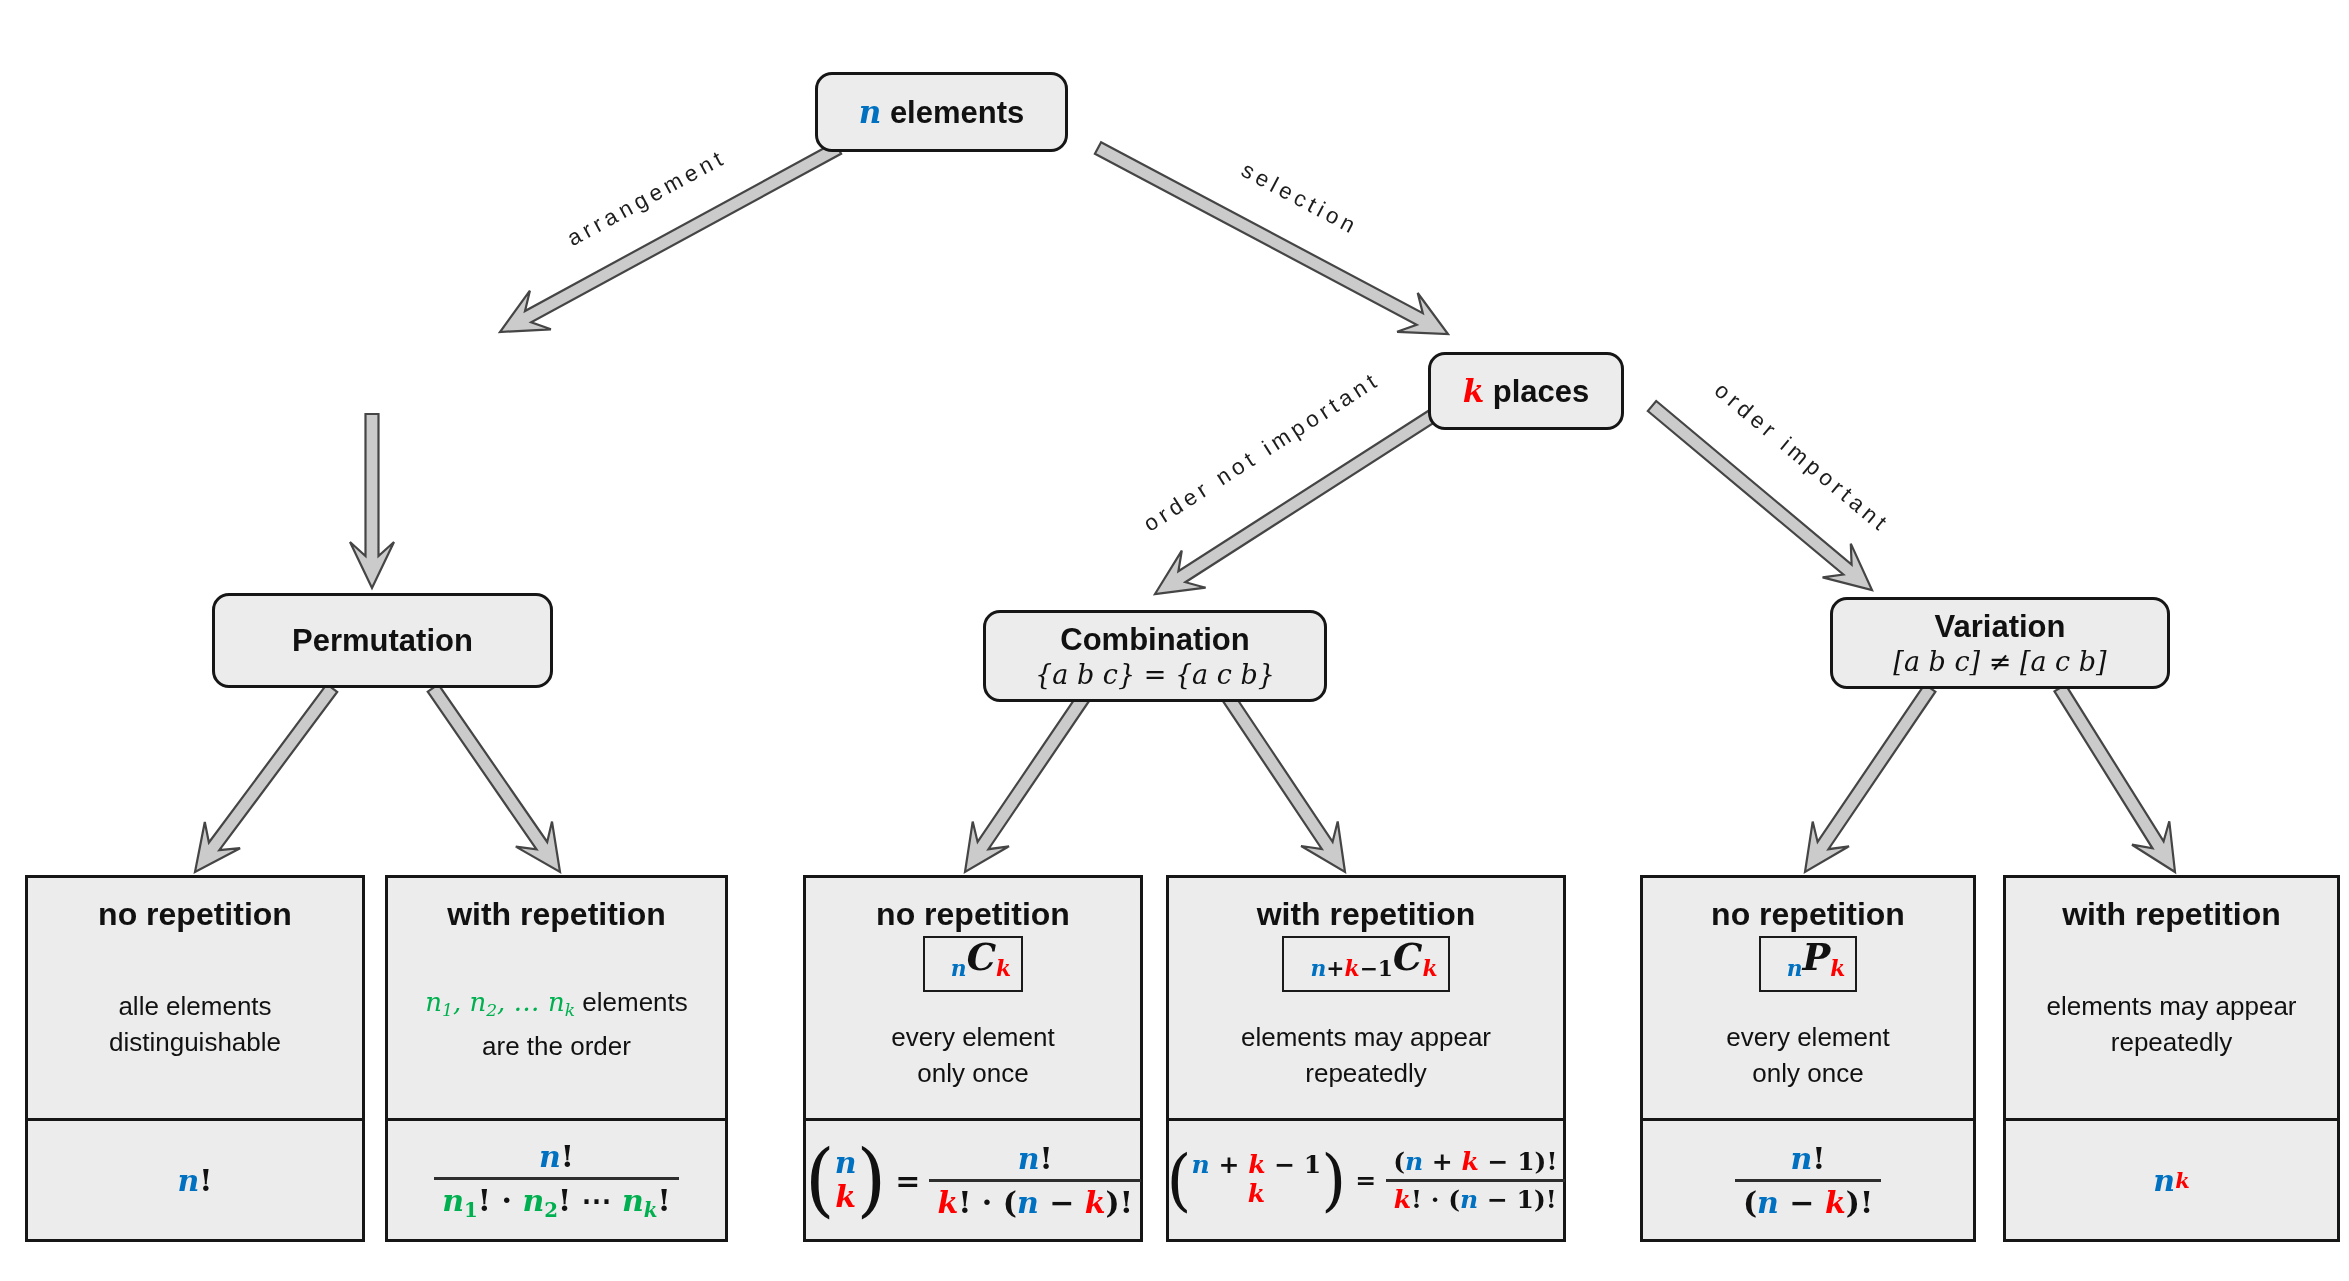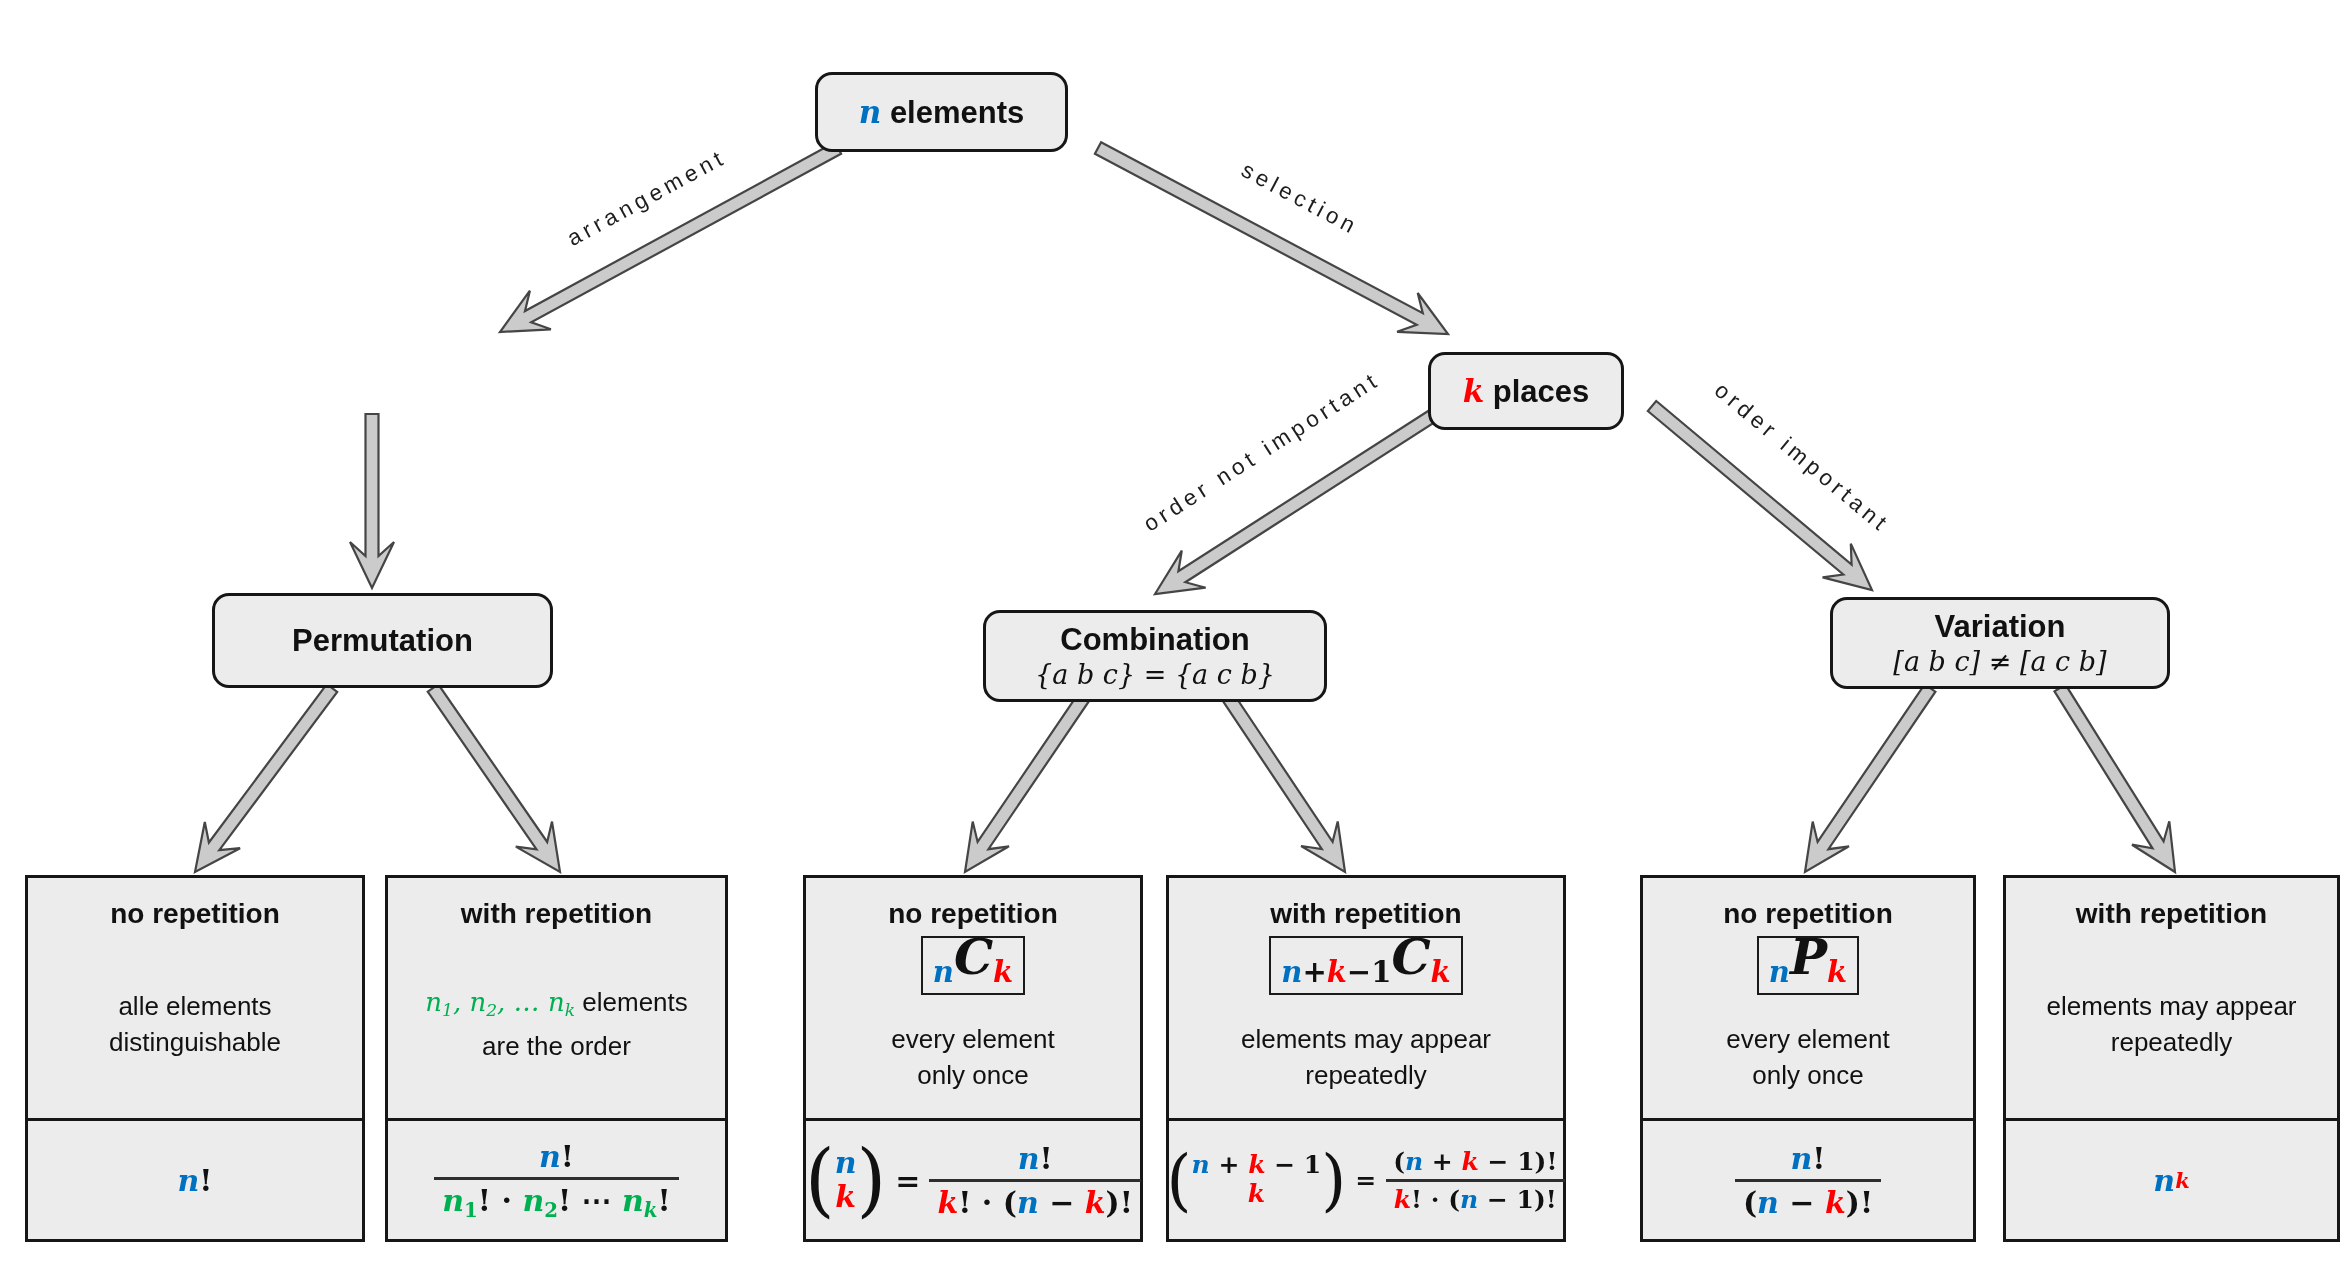--- a/index.html
+++ b/index.html
@@ -38,25 +38,25 @@
   }
   [data-name="leaf-permutation-no-repetition"]{left:25px;width:340px;}
   [data-name="leaf-permutation-with-repetition"]{left:385px;width:343px;}
   [data-name="leaf-combination-no-repetition"]{left:803px;width:340px;}
   [data-name="leaf-combination-with-repetition"]{left:1166px;width:400px;}
   [data-name="leaf-variation-no-repetition"]{left:1640px;width:336px;}
   [data-name="leaf-variation-with-repetition"]{left:2003px;width:337px;}
   .leaf-upper{height:240px;display:flex;flex-direction:column;align-items:center;box-sizing:border-box;}
   .leaf-divider{border-top:3.5px solid var(--box-border);width:100%;}
   .leaf-lower{flex:1;display:flex;align-items:center;justify-content:center;}
-  .leaf-title{font-weight:bold;font-size:28px;margin-top:20px;line-height:32px;}
+  .leaf-title{font-weight:bold;font-size:32px;margin-top:20px;line-height:32px;}
   .leaf-desc{margin:auto 0;font-size:26px;line-height:36px;}
   .symbol-box{
-    margin-top:6px;border:2.2px solid #1a1a1a;padding:1px 10px 3px 10px;
-    font-family:"DejaVu Serif",serif;font-weight:bold;font-style:italic;font-size:44px;line-height:36px;
+    margin-top:6px;border:2.2px solid #1a1a1a;padding:1px 10px 3px 26px;
+    font-family:"DejaVu Serif",serif;font-weight:bold;font-style:italic;font-size:33px;line-height:36px;
   }
   
   .formula{
     font-family:"DejaVu Serif",serif;font-weight:bold;font-size:30px;
     display:flex;align-items:center;justify-content:center;white-space:nowrap;
   }
   .formula.small{font-size:25px;}
   .frac{display:inline-flex;flex-direction:column;align-items:center;vertical-align:middle;}
   .frac-top{padding:0 8px 3px 8px;}
   .frac-bottom{border-top:3px solid #2e2e2e;padding:3px 8px 0 8px;text-align:right;}

